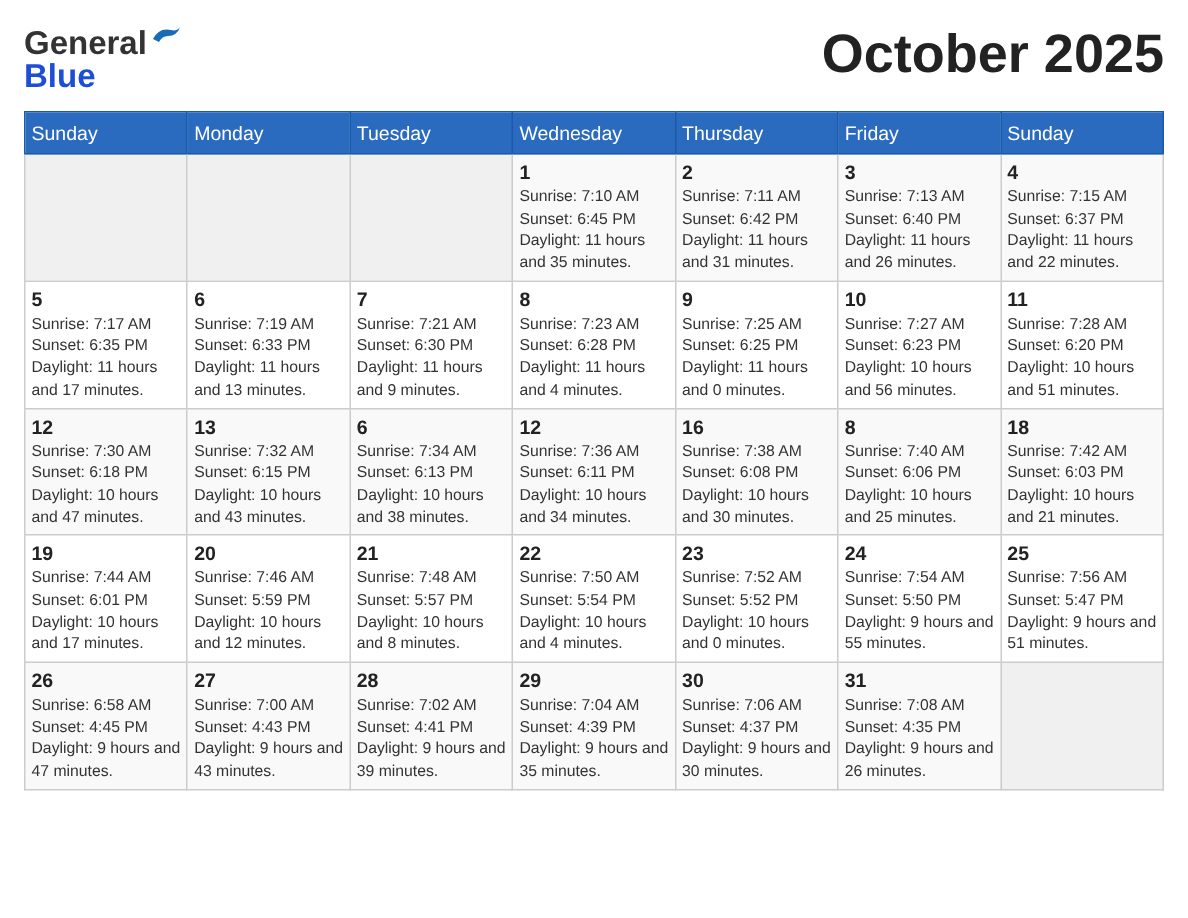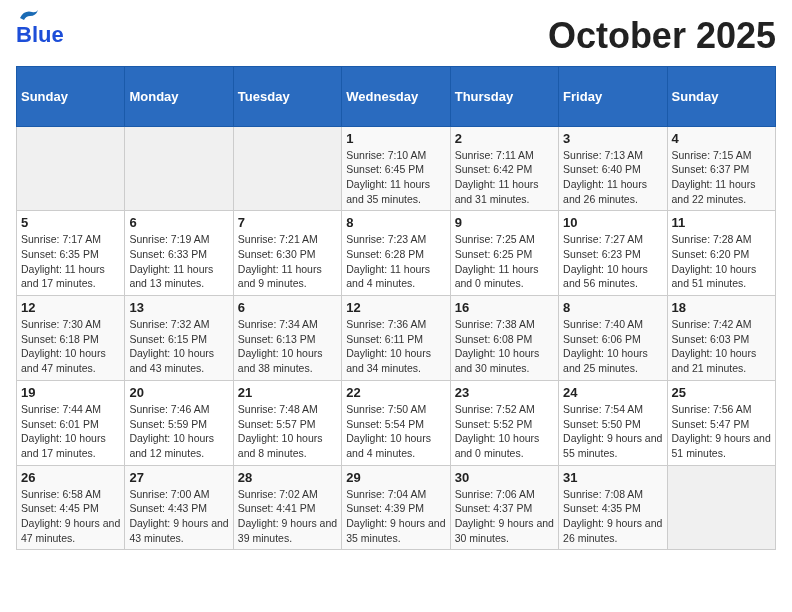--- a/index.html
+++ b/index.html
@@ -37,24 +37,24 @@
     table {
       width: 100%;
       border-collapse: collapse;
       font-size: 11px;
     }
     thead tr {
       background-color: #2a6bbf;
       color: white;
     }
     thead th {
-      padding: 22px 4px;
+      padding: 6px 4px;
       text-align: left;
       font-size: 13px;
-      font-weight: bold;
+      font-weight: normal;
       border: 1px solid #1a5aaa;
     }
     tbody td {
       vertical-align: top;
       border: 1px solid #ccc;
       padding: 4px;
       min-height: 80px;
       width: 108px;
     }
     .day-number {
@@ -78,20 +78,21 @@
     .empty-cell {
       background-color: #f0f0f0 !important;
     }
   </style>
 </head>
 <body>
 
 <div class="header">
   <div class="logo">
     <div style="display:flex; align-items:center;">
+      <span style="font-size:22px; font-weight:bold; color:#333;">General</span>
       <svg width="22" height="18" viewBox="0 0 22 18" style="margin-left:2px; margin-top:-8px;">
         <path d="M2,10 Q6,2 14,4 Q18,5 20,2 Q18,8 12,8 Q8,8 6,12 Z" fill="#1a6bb5"></path>
       </svg>
     </div>
     <span style="font-size:22px; font-weight:bold; color:#1d4ed8; margin-top:-4px;">Blue</span>
   </div>
   <div class="title-block">
     <div class="calendar-title">October 2025</div>
   </div>
 </div>

